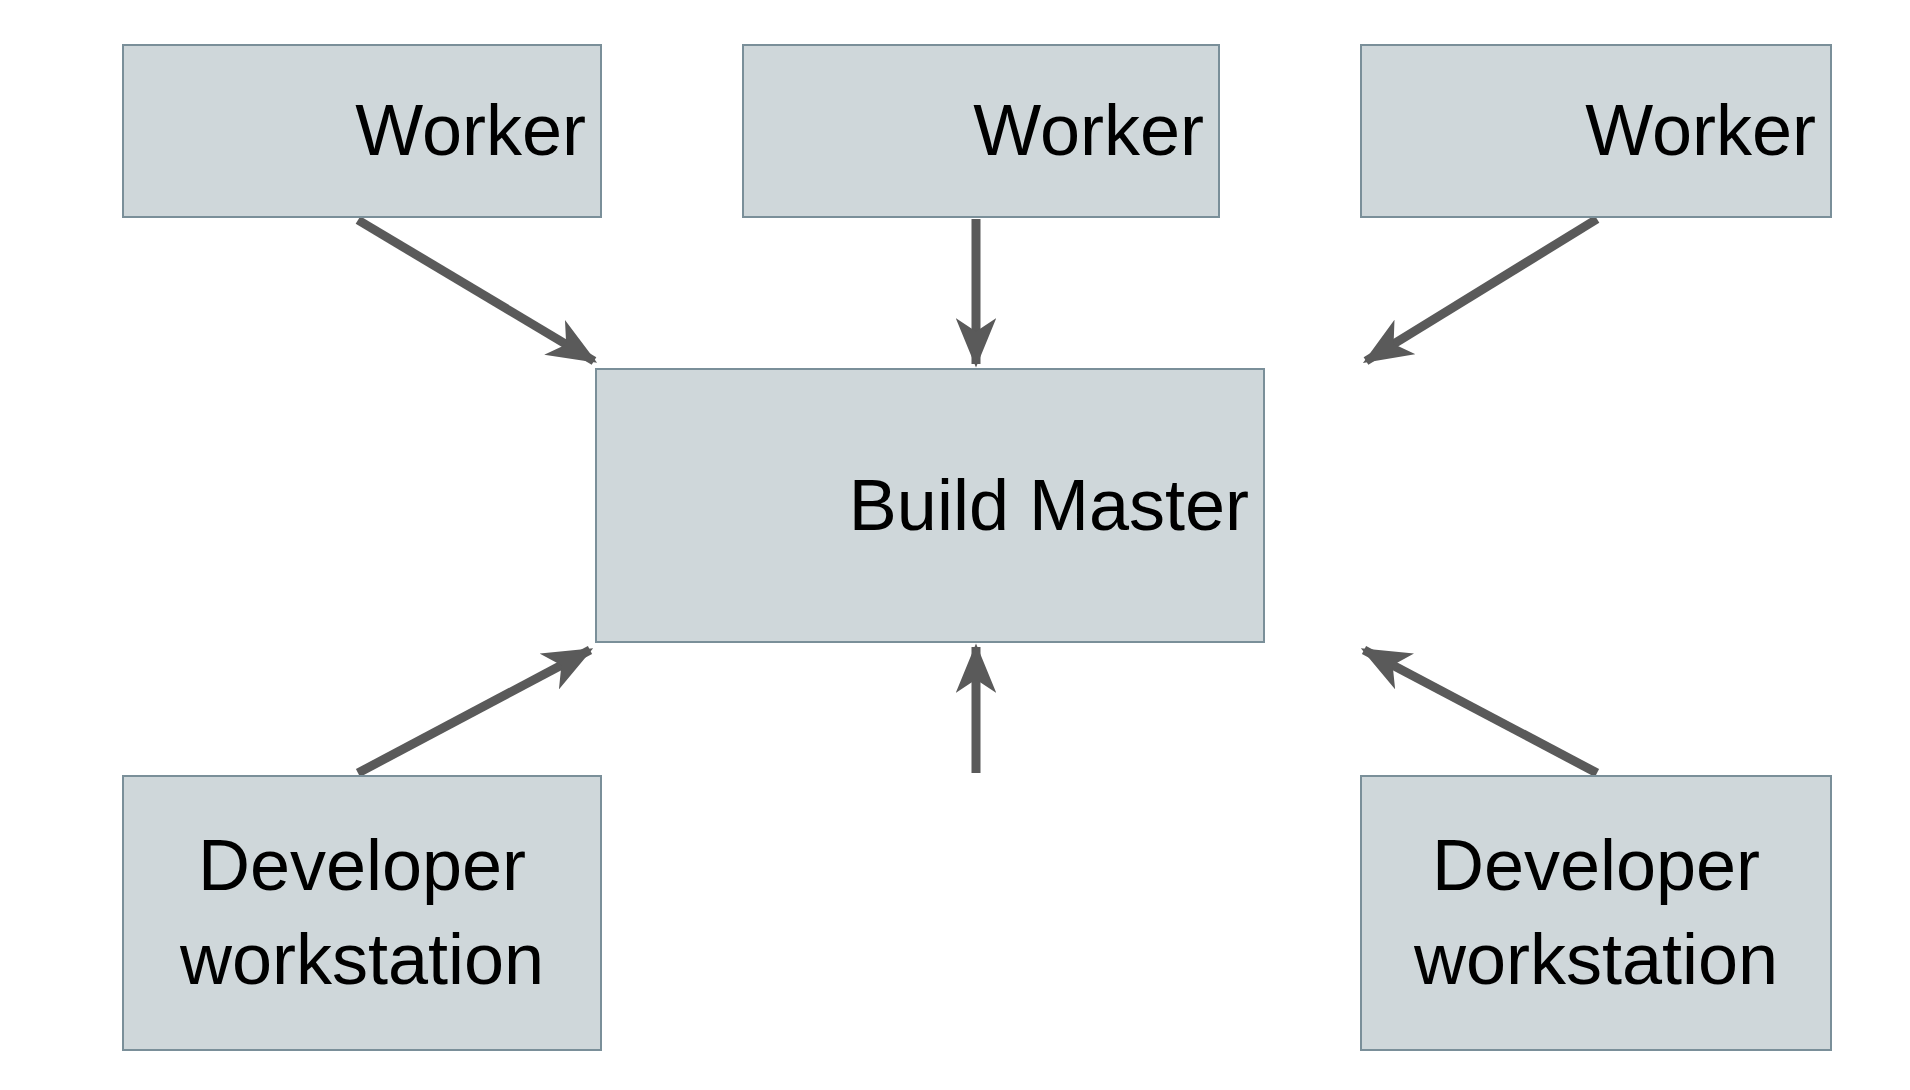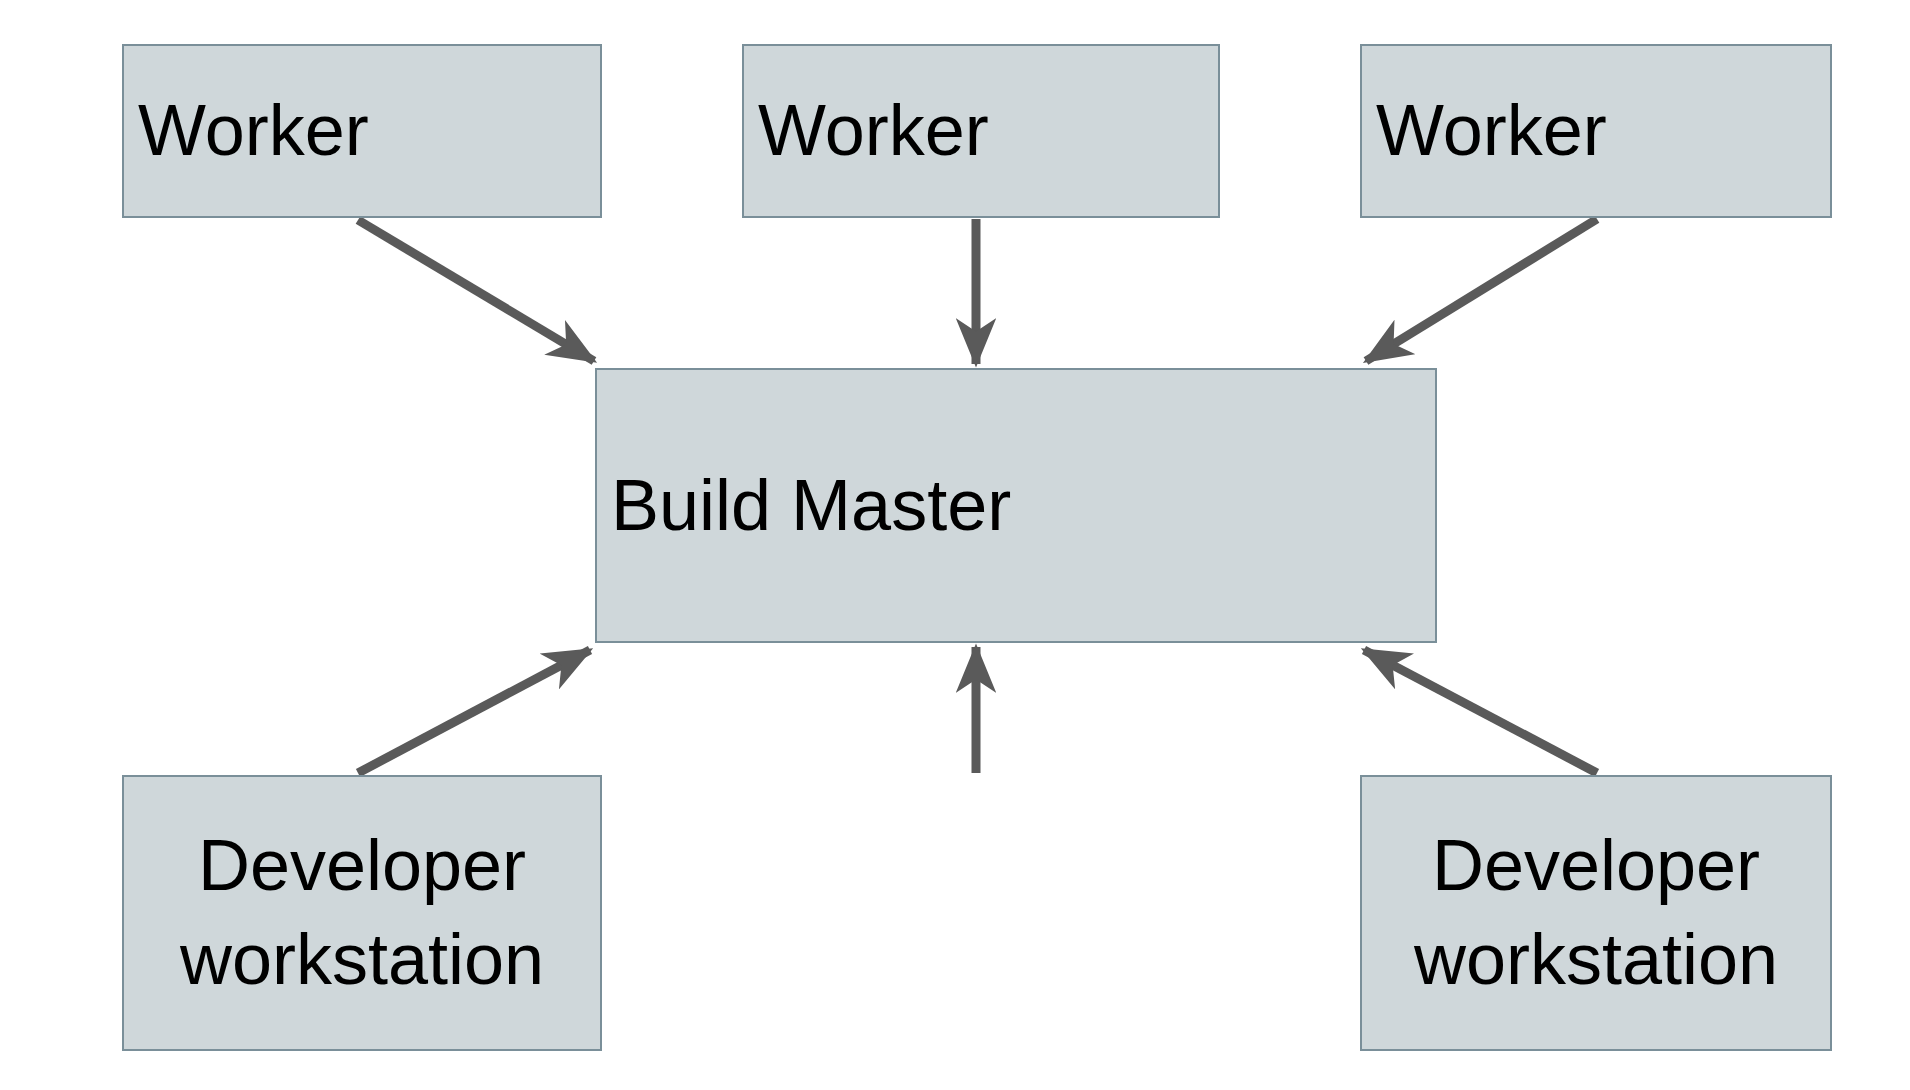--- a/index.html
+++ b/index.html
@@ -13,21 +13,21 @@
     height: 1090px;
     background: #ffffff;
     overflow: hidden;
     font-family: "Liberation Sans", sans-serif;
   }
   .node {
     position: absolute;
     box-sizing: border-box;
     display: flex;
     align-items: center;
-    justify-content: flex-start;
+    justify-content: flex-end;
     text-align: center;
     font-size: 72px;
     line-height: 1.3;
     color: #000000;
     padding: 0 14px;
   }
   .arrows {
     position: absolute;
     left: 0;
     top: 0;
@@ -57,21 +57,21 @@
 
   <div class="node" style="left: 122px; top: 44px; width: 480px; height: 174px; background: rgb(207, 215, 218); border: 2.5px solid rgb(122, 143, 153); color: rgb(0, 0, 0);">
     <span>Worker</span>
   </div>
   <div class="node" style="left: 742px; top: 44px; width: 478px; height: 174px; background: rgb(207, 215, 218); border: 2.5px solid rgb(122, 143, 153); color: rgb(0, 0, 0);">
     <span>Worker</span>
   </div>
   <div class="node" style="left: 1360px; top: 44px; width: 472px; height: 174px; background: rgb(207, 215, 218); border: 2.5px solid rgb(122, 143, 153); color: rgb(0, 0, 0);">
     <span>Worker</span>
   </div>
-  <div class="node" style="left: 595px; top: 368px; width: 842px; height: 275px; background: rgb(207, 215, 218); border: 2.5px solid rgb(122, 143, 153); color: rgb(0, 0, 0);">
+  <div class="node" style="left: 595px; top: 368px; width: 670px; height: 275px; background: rgb(207, 215, 218); border: 2.5px solid rgb(122, 143, 153); color: rgb(0, 0, 0);">
     <span>Build Master</span>
   </div>
   <div class="node" style="left: 122px; top: 775px; width: 480px; height: 276px; background: rgb(207, 215, 218); border: 2.5px solid rgb(122, 143, 153); color: rgb(0, 0, 0);">
     <span>Developer workstation</span>
   </div>
   <div class="node" style="left: 1360px; top: 775px; width: 472px; height: 276px; background: rgb(207, 215, 218); border: 2.5px solid rgb(122, 143, 153); color: rgb(0, 0, 0);">
     <span>Developer workstation</span>
   </div>
 
 </div>

